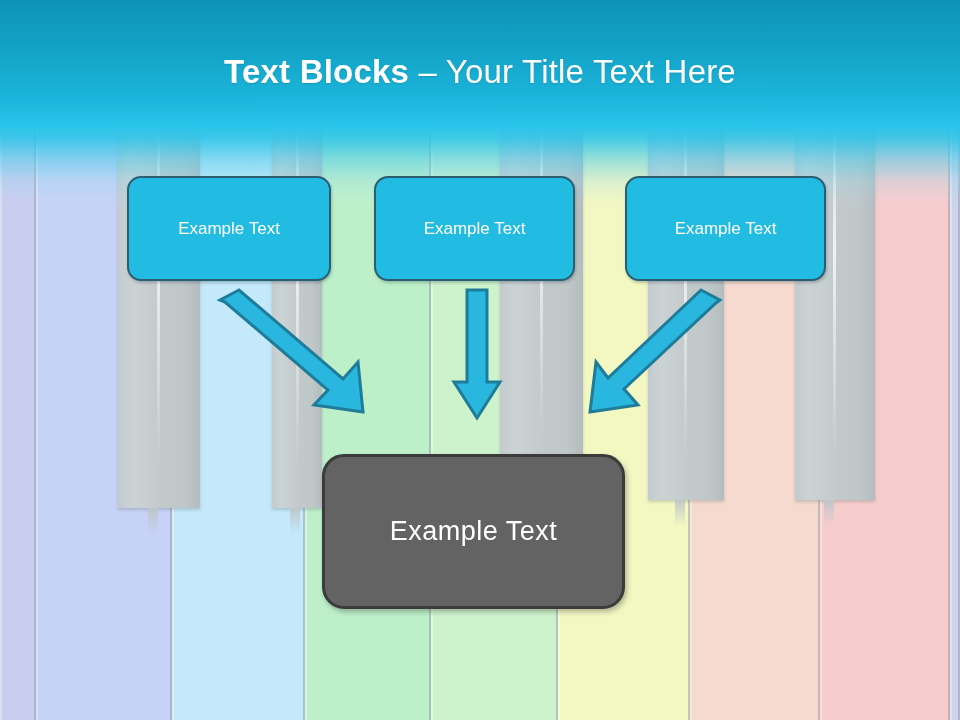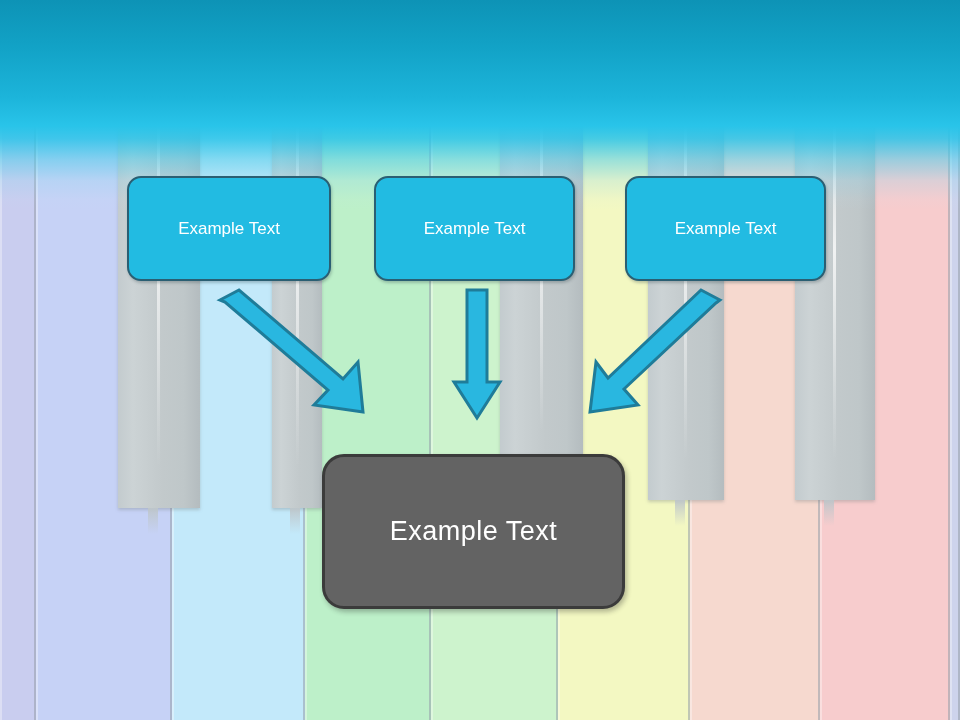--- a/index.html
+++ b/index.html
@@ -173,20 +173,23 @@
           <div class="stem"></div>
         </div>
         <div class="key-black" style="left: 795px; width: 80px; height: 500px;">
           <div class="stem"></div>
         </div>
       </div>
   </div>
 
   <div class="bg-top-gradient"></div>
 
+  <div class="title">
+    <span class="bold">Text Blocks</span><span class="light"> – </span><span class="light">Your Title Text Here</span>
+  </div>
 
   <div class="blockbox" id="box1">
     <span>Example Text</span>
   </div>
   <div class="blockbox" id="box2">
     <span>Example Text</span>
   </div>
   <div class="blockbox" id="box3">
     <span>Example Text</span>
   </div>

